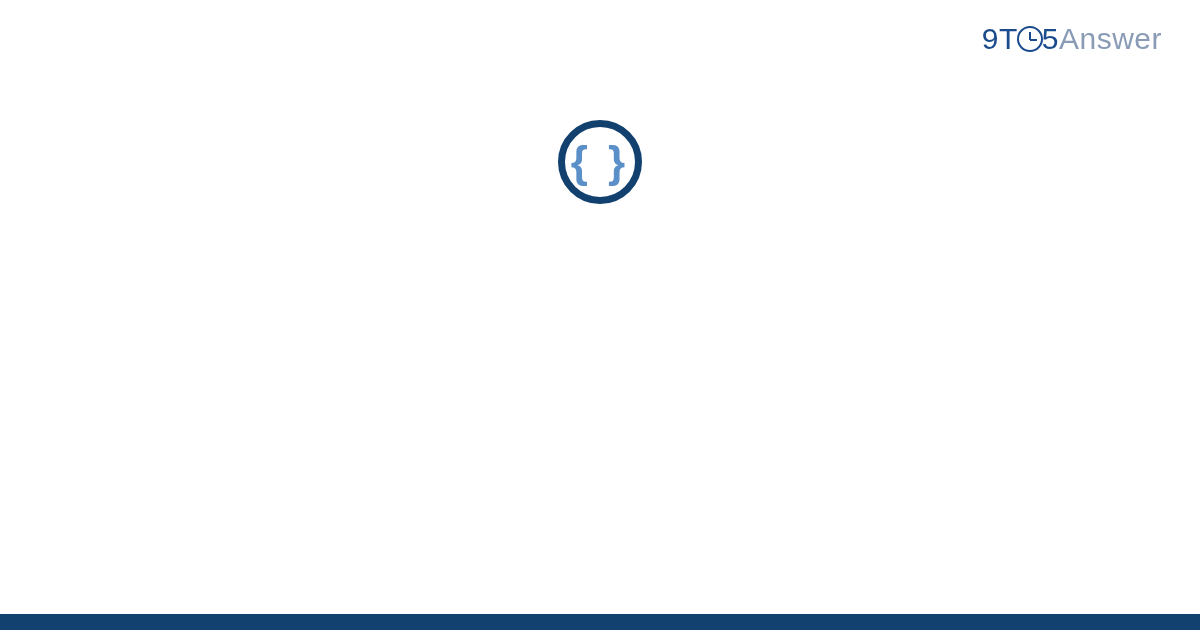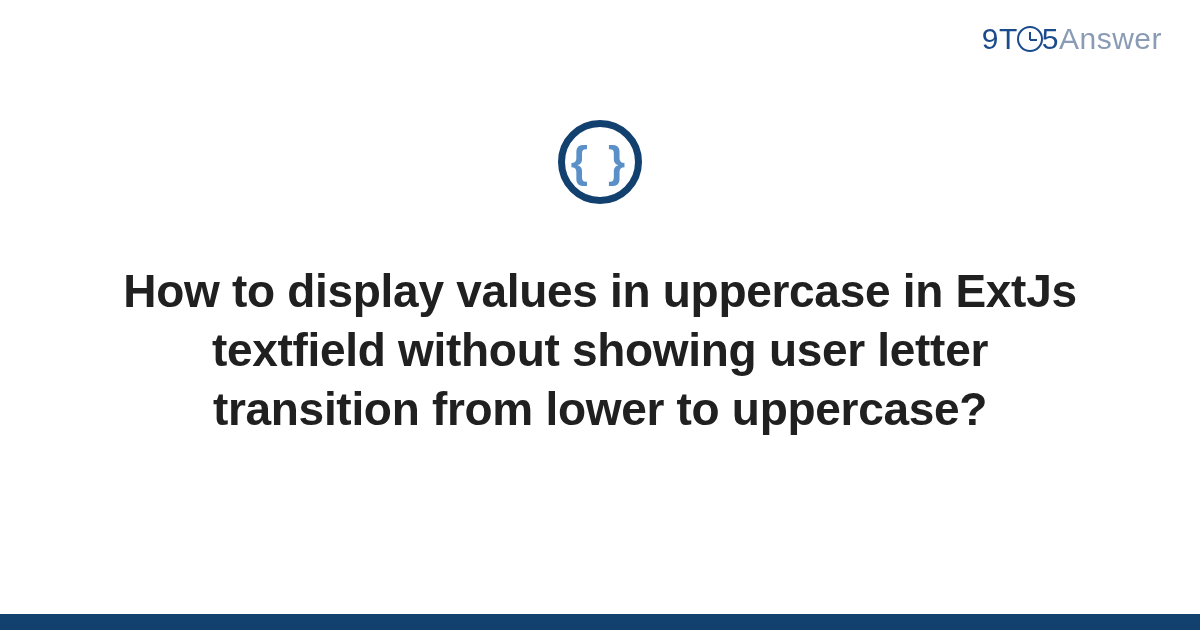--- a/index.html
+++ b/index.html
@@ -110,16 +110,15 @@
 <body>
 
 <div class="logo">
   <span class="logo-9t">9T</span><span class="logo-clock"></span><span class="logo-5">5</span><span class="logo-answer">Answer</span>
 </div>
 
 <div class="content">
   <div class="circle-icon">
     <span class="braces">{ }</span>
   </div>
-  <h1 class="title">How to display values in uppercase in ExtJs textfield without showing user letter transition from lower to uppercase?</h1>
 </div>
 
 <div class="footer-bar"></div>
 
 </body></html>

